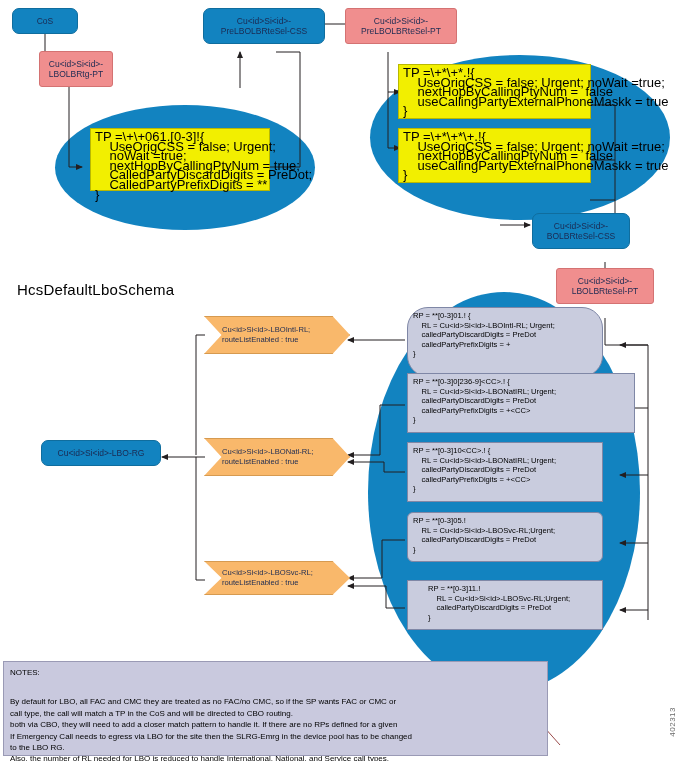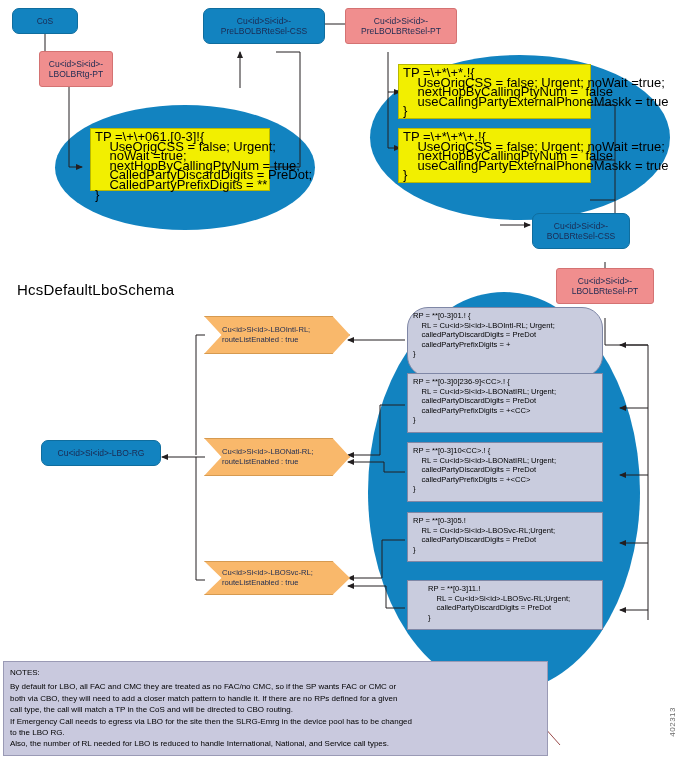--- a/index.html
+++ b/index.html
@@ -35,21 +35,21 @@
   
   .chevron{background:#f9b86b;border:1px solid #d69a50;
      color:#1b2a52;font-size:7.6px;line-height:10px;white-space:pre;
      display:flex;align-items:center;padding-left:17px;
      clip-path:polygon(0% 0%, 88% 0%, 100% 50%, 88% 100%, 0% 100%, 12% 50%);}
 
   .title{position:absolute;font-size:15px;color:#000;letter-spacing:.2px;}
 
   .notes{position:absolute;background:#c9c9de;border:1px solid #9a9ab5;
      font-size:8px;line-height:11.4px;color:#000;padding:5px 6px;box-sizing:border-box;}
-  .notes .hd{margin-bottom:3px;}
+  .notes .hd{margin-bottom:18px;}
   .notes p{margin:0;}
 
   .watermark{position:absolute;font-size:8px;color:#6a6a6a;
      writing-mode:vertical-rl;transform:rotate(180deg);letter-spacing:.5px;}
 </style>
 </head>
 <body>
 
 <div id="canvas">
 
@@ -162,33 +162,33 @@
     nextHopByCallingPtyNum =  false
     useCallingPartyExternalPhoneMaskk = true
 }</div>
 
   <div class="node grey-box" style="left:407px;top:307px;width:196px;height:70px;border-radius:21px;">RP = **[0-3]01.! {
     RL = Cu&lt;id&gt;Si&lt;id&gt;-LBOIntl-RL; Urgent;
     calledPartyDiscardDigits = PreDot
     calledPartyPrefixDigits = +
 }</div>
 
-  <div class="node grey-box" style="left:407px;top:373px;width:196px;height:60px;">RP = **[0-3]0[236-9]&lt;CC&gt;.! {
+  <div class="node grey-box" style="left:407px;top:373px;width:228px;height:60px;">RP = **[0-3]0[236-9]&lt;CC&gt;.! {
     RL = Cu&lt;id&gt;Si&lt;id&gt;-LBONatIRL; Urgent;
     calledPartyDiscardDigits = PreDot
     calledPartyPrefixDigits = +&lt;CC&gt;
 }</div>
 
   <div class="node grey-box" style="left:407px;top:442px;width:196px;height:60px;">RP = **[0-3]10&lt;CC&gt;.! {
     RL = Cu&lt;id&gt;Si&lt;id&gt;-LBONatIRL; Urgent;
     calledPartyDiscardDigits = PreDot
     calledPartyPrefixDigits = +&lt;CC&gt;
 }</div>
 
-  <div class="node grey-box" style="left:407px;top:512px;width:196px;height:50px;">RP = **[0-3]05.!
+  <div class="node grey-box" style="left:407px;top:512px;width:196px;height:50px;border-radius:6px;">RP = **[0-3]05.!
     RL = Cu&lt;id&gt;Si&lt;id&gt;-LBOSvc-RL;Urgent;
     calledPartyDiscardDigits = PreDot
 }</div>
 
   <div class="node grey-box" style="left:407px;top:580px;width:196px;height:50px;padding-left:20px;">RP = **[0-3]11.!
     RL = Cu&lt;id&gt;Si&lt;id&gt;-LBOSvc-RL;Urgent;
     calledPartyDiscardDigits = PreDot
 }</div>
 
   <div class="node chevron" style="left:204px;top:316px;width:146px;height:38px;">Cu&lt;id&gt;Si&lt;id&gt;-LBOIntl-RL;
@@ -198,22 +198,22 @@
 routeListEnabled : true</div>
 
   <div class="node chevron" style="left:204px;top:561px;width:146px;height:34px;">Cu&lt;id&gt;Si&lt;id&gt;-LBOSvc-RL;
 routeListEnabled : true</div>
 
   <div class="title" style="left:17px;top:281px;">HcsDefaultLboSchema</div>
 
   <div class="notes" style="left:3px;top:661px;width:545px;height:95px;">
     <p class="hd">NOTES:</p>
     <p>By default for LBO, all FAC and CMC they are treated as no FAC/no CMC, so if the SP wants FAC or CMC or</p>
+    <p>call type, the call will match a TP in the CoS and will be directed to CBO routing.</p>
     <p>both via CBO, they will need to add a closer match pattern to handle it. If there are no RPs defined for a given</p>
-    <p>call type, the call will match a TP in the CoS and will be directed to CBO routing.</p>
     <p>If Emergency Call needs to egress via LBO for the site then the SLRG-Emrg in the device pool has to be changed</p>
     <p>to the LBO RG.</p>
     <p>Also, the number of RL needed for LBO is reduced to handle International, National, and Service call types.</p>
   </div>
 
   <div class="watermark" style="left:668px;top:707px;">402313</div>
 
 </div>
 
 </body></html>

